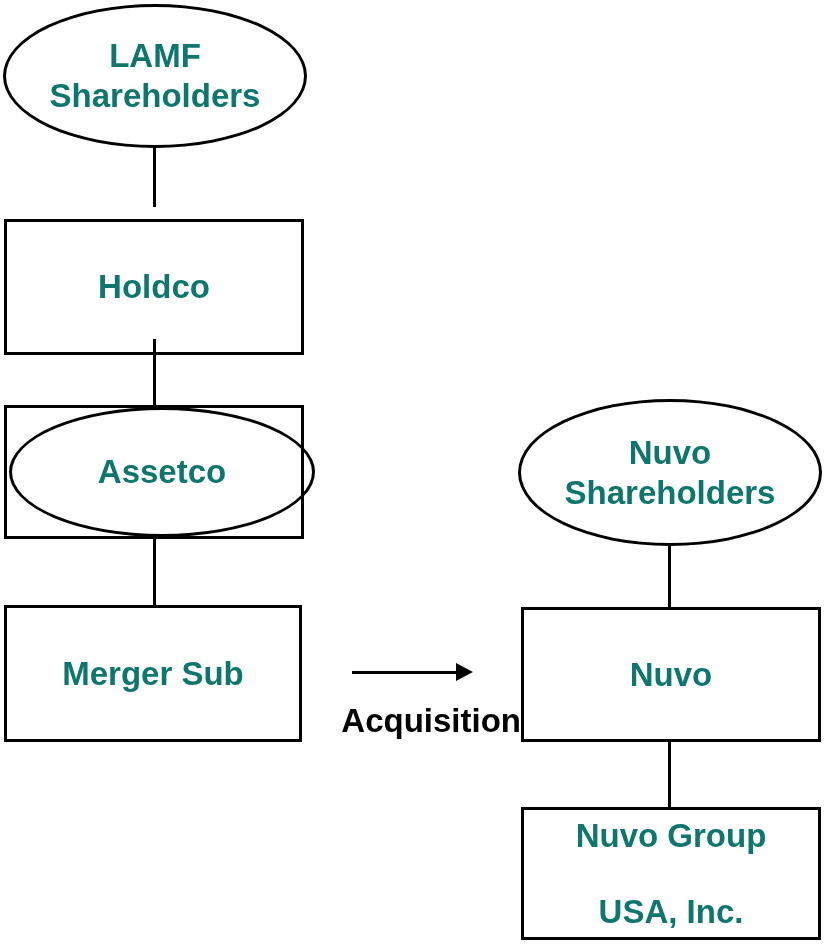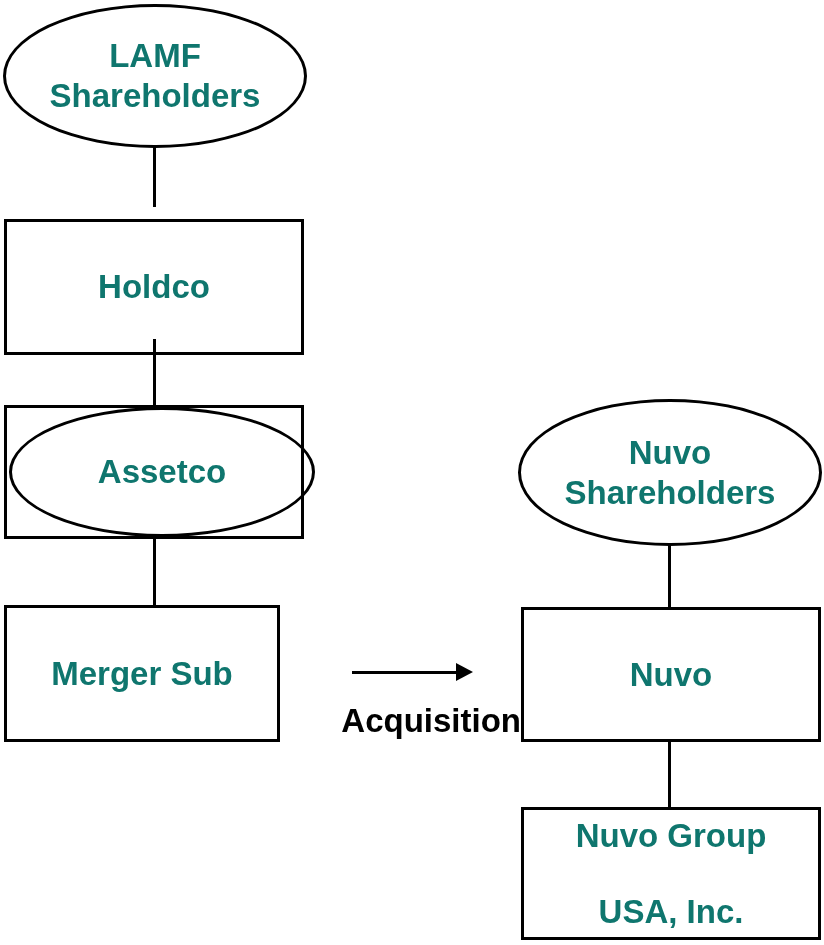--- a/index.html
+++ b/index.html
@@ -71,21 +71,21 @@
   }
 
   
   .lamf-ellipse    { left: 3px;   top: 4px;   width: 304px; height: 144px; }
   .conn-1          { left: 153px; top: 146px; height: 61px; }
   .holdco-rect     { left: 4px;   top: 219px; width: 300px; height: 136px; }
   .conn-2          { left: 153px; top: 339px; height: 68px; }
   .assetco-rect    { left: 4px;   top: 405px; width: 300px; height: 134px; }
   .assetco-ellipse { left: 9px;   top: 407px; width: 306px; height: 130px; }
   .conn-3          { left: 153px; top: 537px; height: 70px; }
-  .mergersub-rect  { left: 4px;   top: 605px; width: 276px; height: 137px; }
+  .mergersub-rect  { left: 4px;   top: 605px; width: 298px; height: 137px; }
 
   
   .arrow-line      { left: 352px; top: 671px; width: 106px; }
   .arrow-head      { left: 456px; top: 663px; }
   .acq-label       { left: 301px; top: 702px; width: 220px; }
 
   
   .nuvosh-ellipse  { left: 518px; top: 399px; width: 304px; height: 147px; }
   .conn-4          { left: 668px; top: 544px; height: 65px; }
   .nuvo-rect       { left: 521px; top: 607px; width: 300px; height: 135px; }

